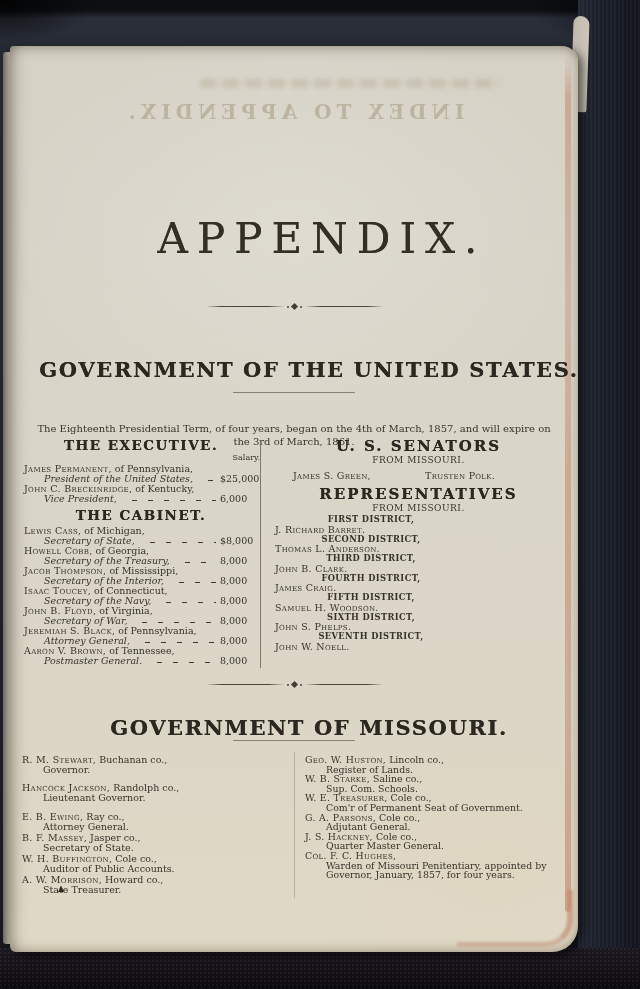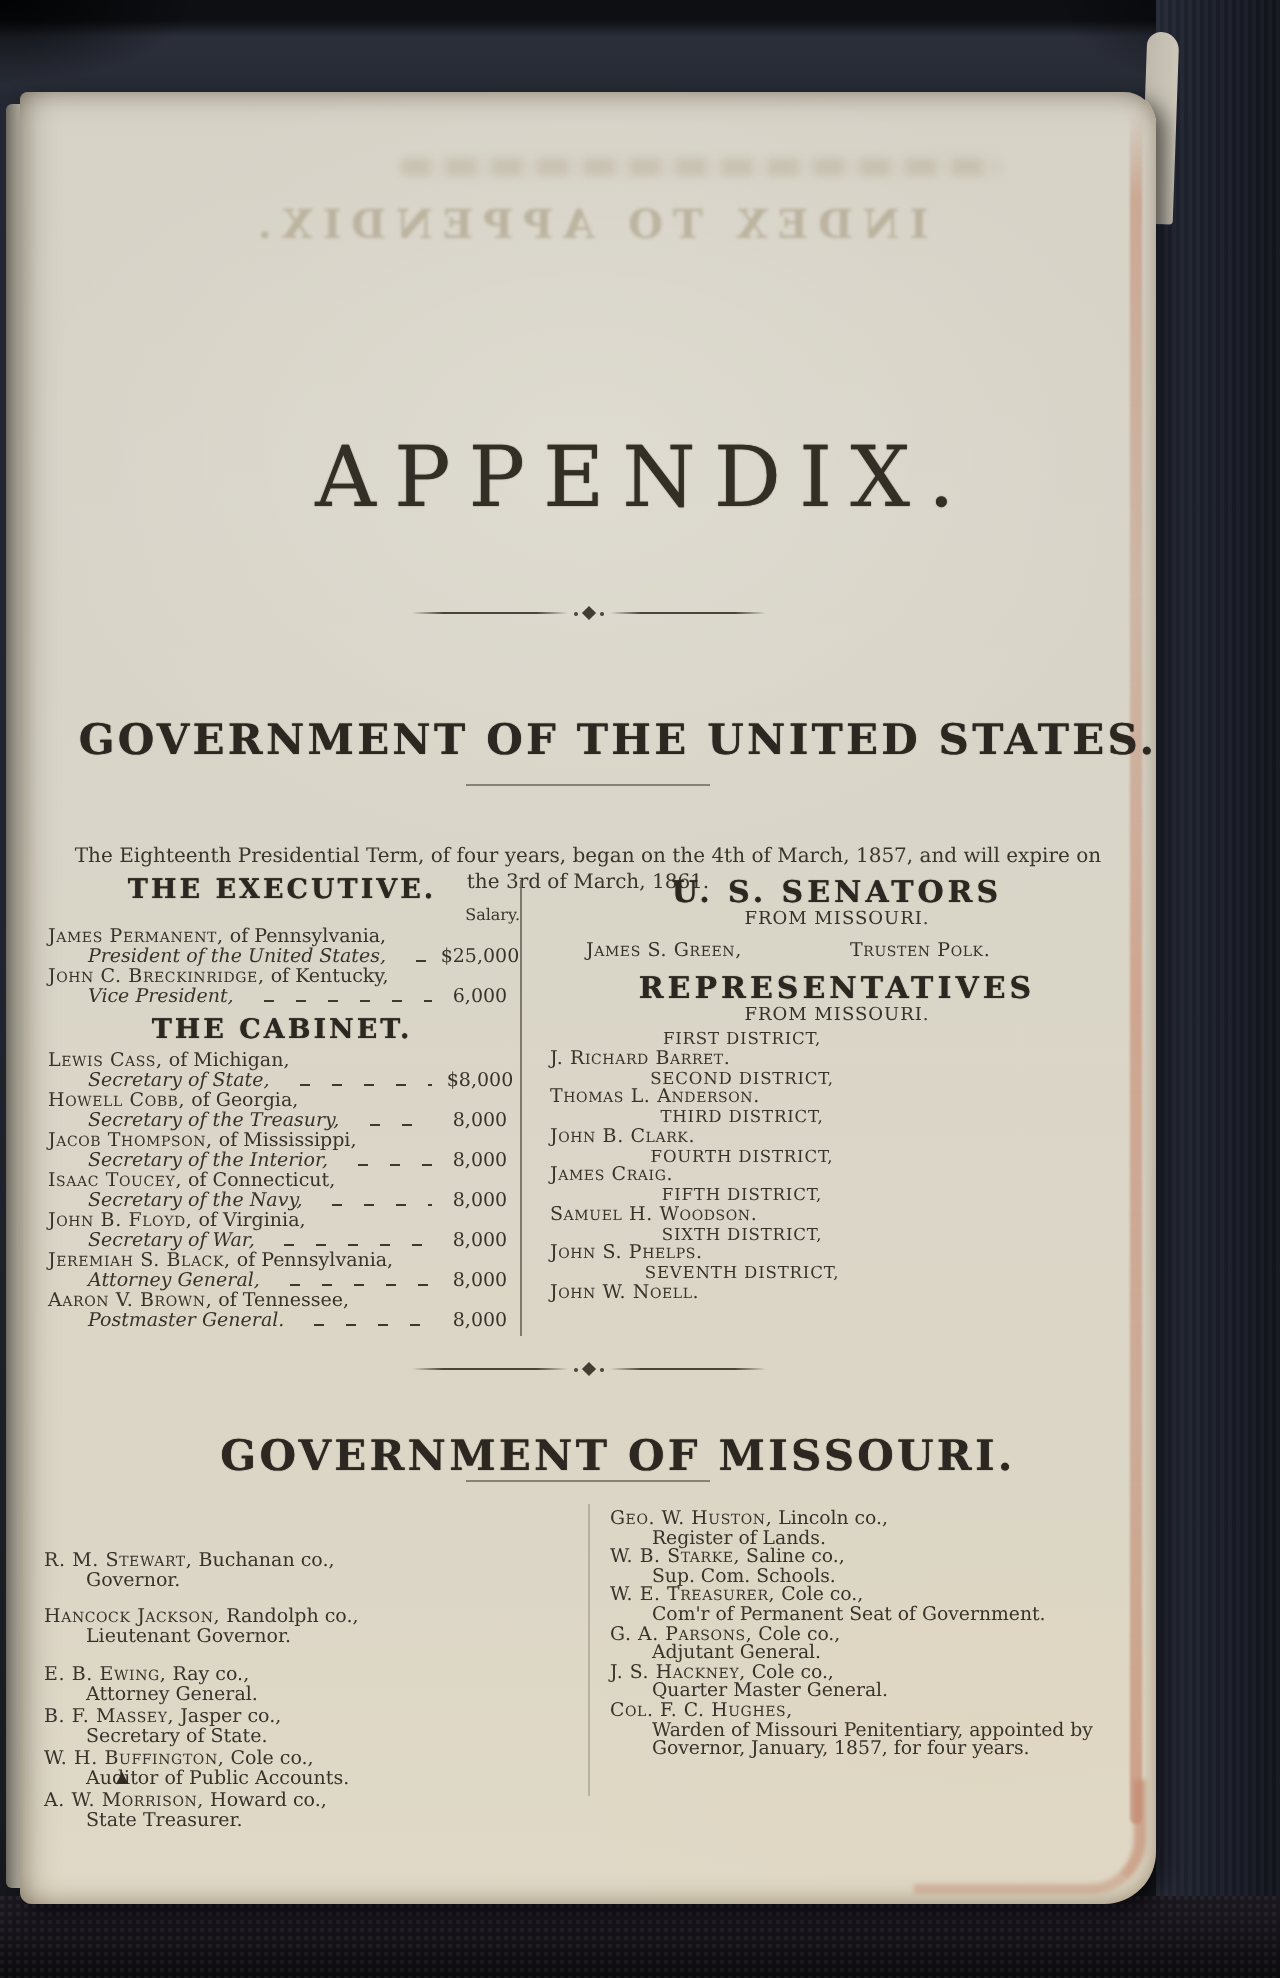--- a/index.html
+++ b/index.html
@@ -105,32 +105,32 @@
   .vrule { width:1px; background:#6f675a; opacity:.85; margin:2px 0; }
   .vrule-mo { width:1px; background:#8a8375; opacity:.45; margin:2px 0; }
   .col-congress { flex:1; padding-left:12px; font-size:9.5px; line-height:10px; }
   .sub-head { text-align:center; font-size:13.5px; font-weight:bold; letter-spacing:1.5px; line-height:15px; color:#2c2720; text-shadow:0 0 .5px rgba(40,35,28,.9); }
   .salary-label { text-align:right; font-size:8px; line-height:9px; margin:0 0 2px; color:#3a342b; }
   .entry .nline { padding-left:2px; }
   .entry .tline { display:flex; align-items:flex-end; padding-left:22px; }
   .leader { flex:1; height:9px; margin:0 4px;
     background-image:repeating-linear-gradient(90deg, transparent 0 11px, #3e382f 11px 16px);
     background-size:100% 1.4px; background-repeat:no-repeat; background-position:0 72%; }
-  .sal { min-width:40px; text-align:center; }
+  .sal { min-width:40px; text-align:left; }
   .cab-head { margin:4px 0 3px; }
   .cong-head { font-size:15px; line-height:16px; letter-spacing:2px; }
   .from-line { text-align:center; font-size:9px; line-height:13px; letter-spacing:.5px; }
   .sen-row { display:flex; padding-left:20px; margin:2px 0 4px; line-height:13px; }
   .sen-row .s1 { width:132px; }
   .rep-head { margin-top:3px; }
-  .dist .dlabel { text-align:center; padding-right:95px; font-size:8.3px; line-height:9.5px; letter-spacing:.4px; }
+  .dist .dlabel { text-align:center; padding-right:95px; font-size:8.3px; line-height:9.5px; letter-spacing:.4px;font-weight:bold; }
   .dist .dname { padding-left:2px; line-height:10px; }
   
   .cols-mo { position:absolute; top:704px; left:12px; width:542px; height:150px; display:flex; }
-  .col-mo-left { width:272px; padding-top:5px; font-size:9.5px; line-height:10px;margin-top:21px; }
+  .col-mo-left { width:272px; padding-top:5px; font-size:9.5px; line-height:10px; }
   .col-mo-right { flex:1; padding:5px 0 0 10px; font-size:9.4px; line-height:9.6px; }
   .mentry .mtitle { padding-left:21px; }
   .mb8 { margin-bottom:8px; } .mb9 { margin-bottom:9px; } .mb1 { margin-bottom:1px; }
   .printer-mark { position:absolute; left:48px; top:838px; font-size:8px; color:#2e2922; }
 </style>
 </head>
 <body>
 
 <div class="stage">
   <div class="binding-top"></div>

